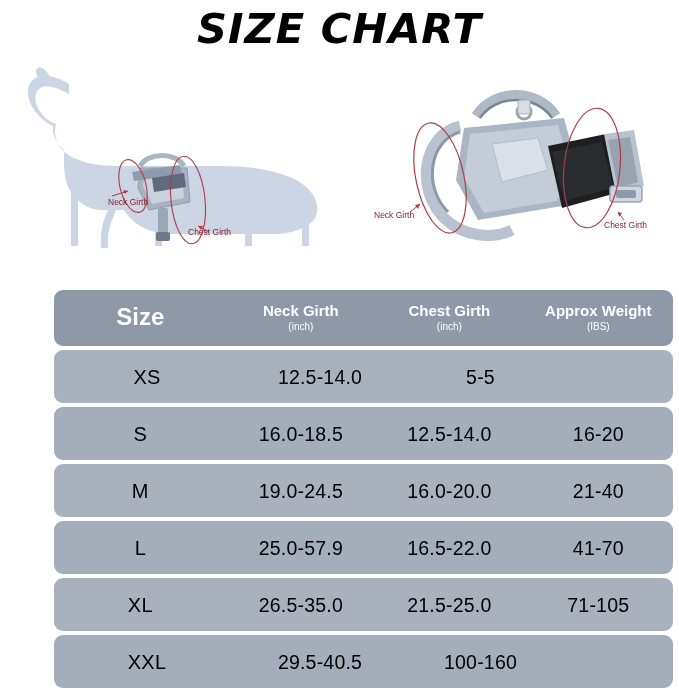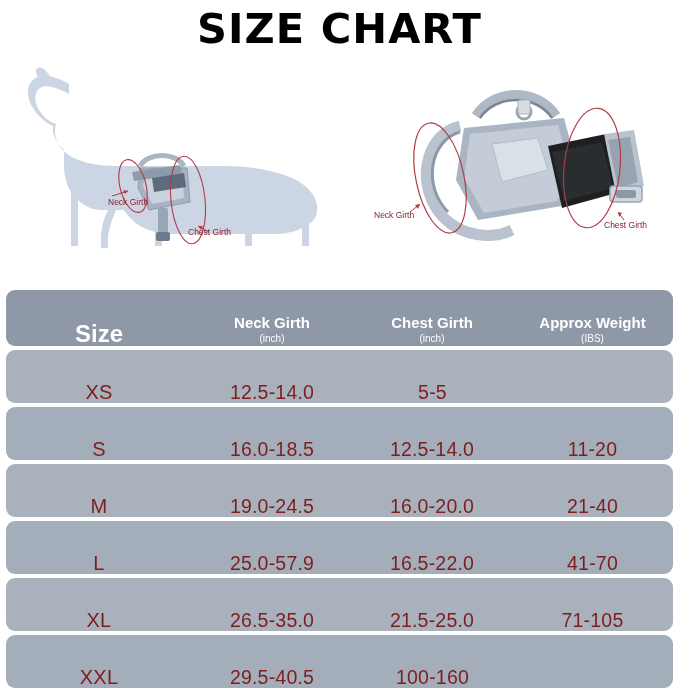--- a/index.html
+++ b/index.html
@@ -18,20 +18,21 @@
     position: relative;
     width: 679px;
     height: 700px;
     background: #ffffff;
   }
 
   
   .header {
     padding-top: 6px;
     text-align: center;
+    font-style: italic;
   }
   .title {
     font-family: "DejaVu Sans", sans-serif;
     font-weight: bold;
     font-size: 40px;
     letter-spacing: 1px;
     line-height: 46px;
     color: #000000;
     margin: 0;
     transform: scaleX(1.04);
@@ -71,26 +72,27 @@
 
   
   .table {
     position: absolute;
     left: 6px;
     top: 290px;
     width: 667px;
   }
   .row {
     display: flex;
-    align-items: flex-end;
+    align-items: center;
     height: 53px;
     background: #a9b1bd;
     border-radius: 9px;
     margin-bottom: 4px;
     overflow: hidden;
+    margin-left: 48px;
   }
   .row.header-row {
     height: 56px;
     background: #8e98a6;
     border-radius: 9px;
   }
   .row.alt {
     background: #a4adba;
   }
   .cell {
@@ -114,21 +116,21 @@
   }
   .h-unit {
     display: block;
     font-size: 10px;
     font-weight: normal;
     line-height: 14px;
   }
   .body-row .cell {
     font-weight: normal;
     font-size: 19.5px;
-    color: #7f1d1d;
+    color: #000000;
     letter-spacing: 0.2px;
   }
   .body-row .c-size {
     font-size: 20px;
   }
 </style>
 </head>
 <body>
 
 <div class="page">
@@ -248,21 +250,21 @@
     <div class="row body-row">
       <div class="cell c-size">XS</div>
       <div class="cell c-neck">12.5-14.0</div>
       <div class="cell c-weight">5-5</div>
     </div>
 
     <div class="row body-row alt">
       <div class="cell c-size">S</div>
       <div class="cell c-neck">16.0-18.5</div>
       <div class="cell c-chest">12.5-14.0</div>
-      <div class="cell c-weight">11-20</div>
+      <div class="cell c-weight">16-20</div>
     </div>
 
     <div class="row body-row">
       <div class="cell c-size">M</div>
       <div class="cell c-neck">19.0-24.5</div>
       <div class="cell c-chest">16.0-20.0</div>
       <div class="cell c-weight">21-40</div>
     </div>
 
     <div class="row body-row alt">

